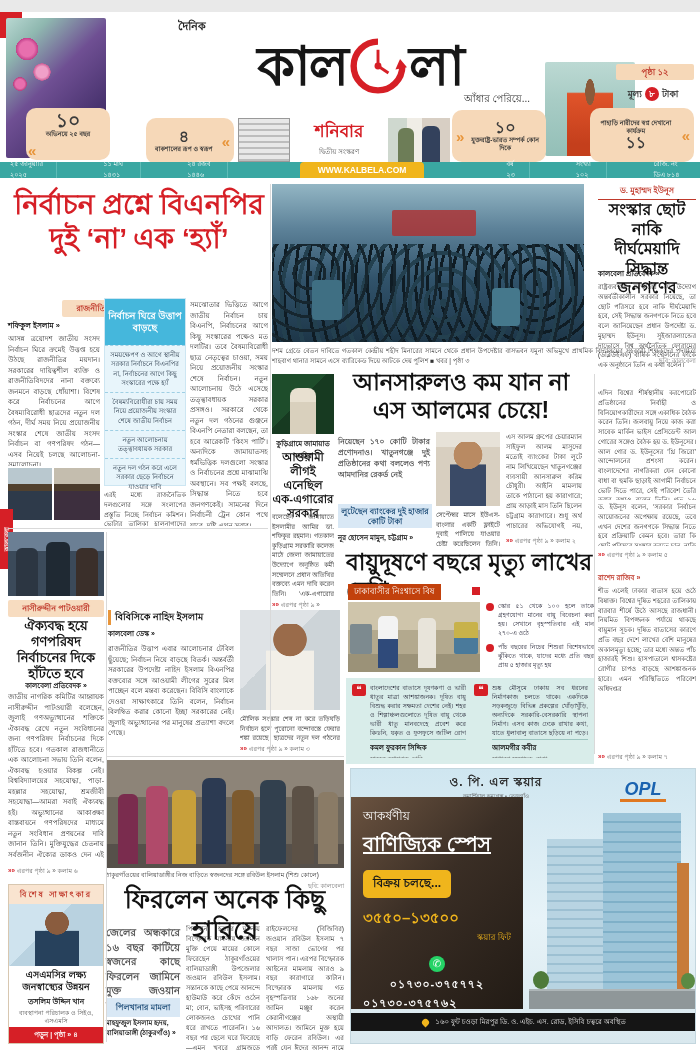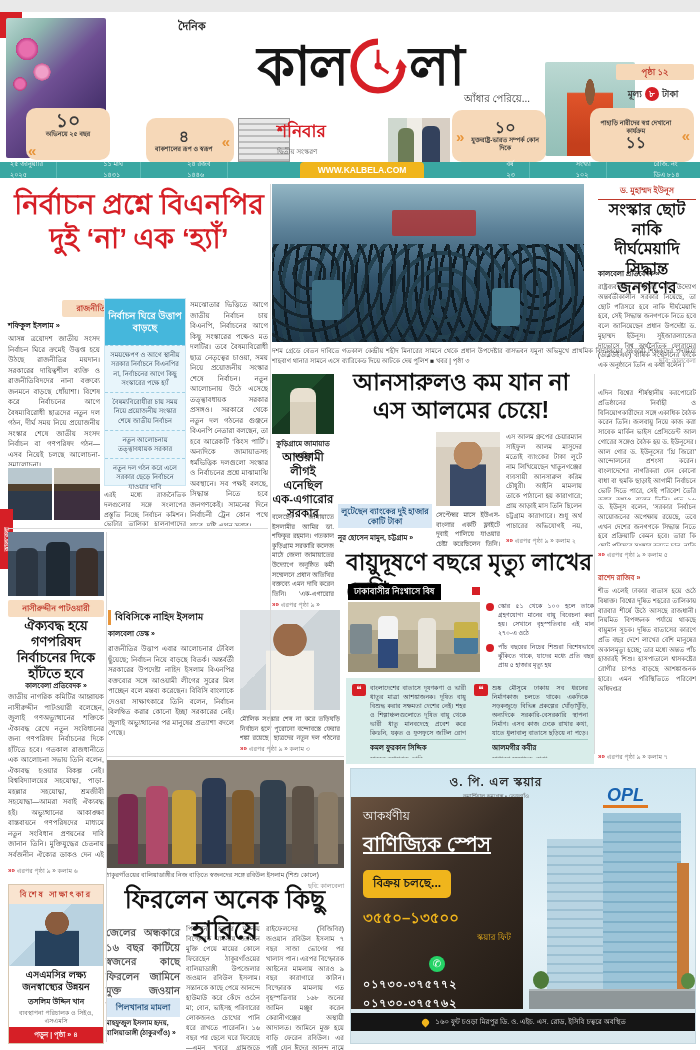--- a/index.html
+++ b/index.html
@@ -23,21 +23,21 @@
   .dseg { padding:4px 10px; border-right:1px solid #5fbcb7; display:flex; align-items:center; }
   .factbox { background:#e8f5fb; border:1px solid #cde6f2; }
   .factbox .fhead { background:#45b7dc; color:#fff; font-weight:bold; font-size:9.5px; text-align:center; padding:11px 2px; line-height:1.25; }
   .factbox .fitem { font-size:6.6px; color:#234; text-align:center; padding:4px 5px; line-height:1.45; border-top:1px dashed #9fcfe4; }
   .factbox .fitem:first-of-type { border-top:none; }
   .quotebox { background:#d9edea; }
   .qicon { display:inline-block; background:#d61f26; color:#fff; font-size:10px; line-height:12px; width:14px; height:12px; text-align:center; border-radius:2px; }
   .qtext { font-size:6.2px; line-height:1.45; text-align:justify; color:#223; }
   .qname { font-size:7px; font-weight:bold; color:#111; border-top:1px solid #9cc5c0; padding-top:2px; margin-top:3px; }
   .qrole { font-size:6.2px; color:#555; }
-  .redtag { background:#000000; color:#fff; font-weight:bold; font-size:8.5px; padding:1px 6px; }
+  .redtag { background:#c2410c; color:#fff; font-weight:normal; font-size:8.5px; padding:1px 6px; }
   .bluebox { background:#d9e8f5; color:#1f4e79; font-weight:bold; font-size:8px; text-align:center; padding:3px 2px; }
   .leadtxt { font-size:7.6px; font-weight:bold; color:#555; line-height:1.45; text-align:justify; }
   .wsp { display:inline-block; width:16px; height:16px; border-radius:50%; background:#25d366; color:#fff; font-size:10px; line-height:16px; text-align:center; }
   .pin { display:inline-block; width:7px; height:7px; background:#f0b51c; border-radius:50% 50% 50% 0; transform:rotate(-45deg); }
   .spine { writing-mode:vertical-rl; transform:rotate(180deg); color:#fff; font-size:6.5px; font-weight:bold; text-align:center; }
 </style>
 </head>
 <body>
 
 <div class="page">
@@ -83,21 +83,21 @@
     <span class="chev abs" style="left:2px;bottom:2px;">«</span>
   </div>
   <div class="abs capsule" style="left:146px;top:106px;width:88px;height:46px;display:flex;align-items:center;gap:4px;">
     <div style="flex:1;">
       <div class="num" style="font-size:16px;">৪</div>
       <div class="txt">বাকশালের রূপ ও স্বরূপ</div>
     </div>
     <span class="chev">«</span>
   </div>
   <div class="abs photo" style="left:238px;top:106px;width:52px;height:44px;background:repeating-linear-gradient(180deg,#e8e8e8 0 4px,#bdbdbd 4px 6px);border:1px solid #999;"></div>
-  <div class="abs" style="left:277px;top:106px;width:94px;height:44px;">
+  <div class="abs" style="left:292px;top:106px;width:94px;height:44px;text-align:center;">
     <div style="font-size:17px;font-weight:bold;color:#d61f26;">শনিবার</div>
     <div style="font-size:7px;color:#555;">দ্বিতীয় সংস্করণ</div>
   </div>
   <div class="abs photo" style="left:388px;top:106px;width:62px;height:44px;background:linear-gradient(90deg,#cfd8cf 0 30%,#f0ede6 30% 55%,#d8cfc4 55%);">
     <div class="abs" style="left:10px;top:10px;width:16px;height:34px;background:#6d7d57;border-radius:6px 6px 0 0;"></div>
     <div class="abs" style="left:34px;top:8px;width:18px;height:36px;background:#33415c;border-radius:6px 6px 0 0;"></div>
   </div>
   <div class="abs capsule" style="left:452px;top:98px;width:94px;height:52px;display:flex;align-items:center;gap:4px;">
     <span class="chev">»</span>
     <div style="flex:1;">
@@ -159,20 +159,21 @@
 
   <div class="abs photo" style="left:272px;top:362px;width:62px;height:60px;background:linear-gradient(135deg,#1e4d2b 0 45%,#173a21 45%),radial-gradient(circle at 70% 40%,#c0392b 0 12%,transparent 13%);">
     <div class="abs" style="left:18px;top:14px;width:26px;height:46px;background:linear-gradient(180deg,#e8e0d0 0 30%,#d9d0bd 30%);border-radius:8px 8px 0 0;"></div>
   </div>
   <div class="abs byl" style="left:272px;top:426px;width:62px;font-size:7px;text-align:center;">কুড়িগ্রামে জামায়াত আমির</div>
   <div class="abs hl" style="left:272px;top:438px;width:62px;height:58px;font-size:11.5px;">আওয়ামী লীগই এনেছিল এক-এগারোর সরকার</div>
   <div class="abs bt" style="left:272px;top:500px;width:62px;height:84px;font-size:6.4px;">বলেছেন জামায়াতে ইসলামীর আমির ডা. শফিকুর রহমান। গতকাল কুড়িগ্রাম সরকারি কলেজ মাঠে জেলা জামায়াতের উদ্যোগে অনুষ্ঠিত কর্মী সম্মেলনে প্রধান অতিথির বক্তব্যে এমন দাবি করেন তিনি। ‘এক-এগারোর সরকার’ হিসেবে পরিচিতি পাওয়া সেই তত্ত্বাবধায়ক সরকার প্রসঙ্গে ক্ষমতাচ্যুত আওয়ামী লীগকে ইঙ্গিত করে জামায়াতের আমির বলেন, ‘তারাই এ সরকার এনেছিল।’</div>
   <div class="abs jump" style="left:272px;top:588px;width:62px;">এরপর পৃষ্ঠা ৯ » কলাম ৪</div>
 
   <div class="abs hl" style="left:338px;top:356px;width:246px;height:62px;font-size:23px;">আনসারুলও কম যান না এস আলমের চেয়ে!</div>
+  <div class="abs leadtxt" style="left:338px;top:424px;width:92px;height:64px;">নিয়েছেন ১৭০ কোটি টাকার প্রণোদনাও। খাতুনগঞ্জে দুই প্রতিষ্ঠানের কথা বললেও পণ্য আমদানির রেকর্ড নেই</div>
   <div class="abs bluebox" style="left:338px;top:492px;width:94px;height:24px;line-height:1.3;">লুটেছেন ব্যাংকের দুই হাজার কোটি টাকা</div>
   <div class="abs byl" style="left:338px;top:520px;width:94px;font-size:7px;">নূর হোসেন মামুন, চট্টগ্রাম »</div>
   <div class="abs photo" style="left:436px;top:420px;width:64px;height:74px;background:linear-gradient(180deg,#e7e2d8 0 20%,#d8cfc0 20%);">
     <div class="abs" style="left:14px;top:10px;width:36px;height:64px;background:radial-gradient(circle at 50% 20%,#b98a62 0 26%,transparent 27%),linear-gradient(180deg,transparent 34%,#3a4a66 36%);border-radius:8px 8px 0 0;"></div>
   </div>
   <div class="abs bt" style="left:436px;top:498px;width:64px;height:36px;font-size:6.4px;">সেপ্টেম্বর মাসে ইউএস-বাংলার একটি ফ্লাইটে দুবাই পালিয়ে যাওয়ার চেষ্টা করেছিলেন তিনি। সে সময় তাকে জেরা করে ইমিগ্রেশন পুলিশ। অর্থ পাচারসহ নানা অভিযোগে তার বিদেশযাত্রায় নিষেধাজ্ঞা রয়েছে।</div>
   <div class="abs bt" style="left:506px;top:420px;width:76px;height:100px;font-size:6.6px;">এস আলম গ্রুপের চেয়ারম্যান সাইফুল আলম মাসুদের মতোই ব্যাংকের টাকা লুটে নাম লিখিয়েছেন খাতুনগঞ্জের ব্যবসায়ী আনসারুল করিম চৌধুরী। আইনি মামলায় তাকে পাঠানো হয় কারাগারে; প্রায় আড়াই মাস তিনি ছিলেন চট্টগ্রাম কারাগারে। শুধু অর্থ পাচারের অভিযোগই নয়, নথিপত্র ছাড়াই নামে-বেনামে ১ হাজার ৬১০ কোটি টাকার ঋণ নেওয়ার অভিযোগও রয়েছে তার বিরুদ্ধে।</div>
   <div class="abs jump" style="left:506px;top:524px;width:76px;">এরপর পৃষ্ঠা ৯ » কলাম ২</div>
 
   <div class="abs" style="left:598px;top:172px;width:98px;font-size:8px;font-weight:bold;color:#c0392b;text-align:center;border-bottom:1px solid #c0392b;padding-bottom:2px;">ড. মুহাম্মদ ইউনূস</div>
@@ -278,21 +279,21 @@
   <div class="abs bluebox" style="left:106px;top:986px;width:74px;">পিলখানার মামলা</div>
   <div class="abs byl" style="left:106px;top:1006px;width:74px;font-size:6.8px;line-height:1.4;">মাহফুজুল ইসলাম হৃদয়, বালিয়াডাঙ্গী (ঠাকুরগাঁও) »</div>
   <div class="abs bt" style="left:186px;top:912px;width:74px;height:128px;font-size:6.6px;">পিলখানা হত্যার ঘটনায় বিস্ফোরক মামলায় জামিনে মুক্তি পেয়ে মায়ের কোলে ফিরেছেন ঠাকুরগাঁওয়ের বালিয়াডাঙ্গী উপজেলার জওয়ান রবিউল ইসলাম। সন্তানকে কাছে পেয়ে আনন্দে হাউমাউ করে কেঁদে ওঠেন মা; বোন, ভাইসহ পরিবারের লোকজনও চোখের পানি ধরে রাখতে পারেননি। ১৬ বছর পর ছেলে ঘরে ফিরেছে—এমন খবরে গ্রামজুড়ে ভিড় করেন প্রতিবেশীরাও।</div>
   <div class="abs bt" style="left:266px;top:912px;width:78px;height:128px;font-size:6.6px;">রাইফেলসের (বিজিবির) জওয়ান রবিউল ইসলাম ৭ বছর সাজা ভোগের পর খালাস পান। এরপর বিস্ফোরক আইনের মামলায় আরও ৯ বছর কারাগারে কাটান। বিস্ফোরক মামলায় গত বৃহস্পতিবার ১৬৮ জনের জামিন মঞ্জুর করেন কেরানীগঞ্জের অস্থায়ী আদালত। জামিনে মুক্ত হয়ে বাড়ি ফেরেন রবিউল। এর পরই যেন ঈদের আনন্দ নামে পরিবারটিতে।</div>
 
   <div class="abs" style="left:350px;top:756px;width:346px;height:276px;background:linear-gradient(180deg,#cfe6f0 0%,#e7f3f8 55%,#d9e8ee 100%);border:1px solid #c3d6de;overflow:hidden;">
     <div class="abs" style="left:70px;top:4px;width:150px;text-align:center;">
       <div style="font-size:12px;font-weight:bold;color:#2a2a2a;letter-spacing:1px;">ও. পি. এল স্কয়ার</div>
       <div style="font-size:5.5px;color:#555;">কমার্শিয়াল কমপ্লেক্স • তেজগাঁও</div>
     </div>
-    <div class="abs" style="left:252px;top:16px;width:80px;">
+    <div class="abs" style="left:252px;top:10px;width:80px;text-align:center;">
       <span style="font-size:18px;font-weight:bold;font-style:italic;color:#1a63b0;border-bottom:3px solid #e07820;padding:0 4px;">OPL</span>
     </div>
 
     <div class="abs photo" style="left:178px;top:34px;width:168px;height:206px;">
       <div class="abs" style="left:18px;top:36px;width:64px;height:150px;background:repeating-linear-gradient(180deg,#b8d4e2 0 7px,#9dc0d2 7px 9px);"></div>
       <div class="abs" style="left:74px;top:10px;width:78px;height:176px;background:repeating-linear-gradient(180deg,#9cc4d8 0 8px,#7fb0c8 8px 10px),linear-gradient(100deg,#a8cddd 0 60%,#8fb9cc 60%);"></div>
       <div class="abs" style="left:148px;top:60px;width:12px;height:126px;background:#c77b3a;"></div>
       <div class="abs" style="left:0;top:186px;width:168px;height:20px;background:#8f9799;border-top:2px solid #aeb6b8;"></div>
       <div class="abs" style="left:4px;top:168px;width:16px;height:18px;background:#4e7a3a;border-radius:50%;"></div>
       <div class="abs" style="left:152px;top:170px;width:14px;height:16px;background:#5b8a44;border-radius:50%;"></div>
@@ -300,21 +301,21 @@
 
     <div class="abs" style="left:0;top:28px;width:172px;height:212px;background:linear-gradient(135deg,#6b5340 0%,#3a2e25 45%,#221b15 100%);padding:10px 12px;color:#fff;">
       <div style="font-size:12px;margin-bottom:2px;">আকর্ষণীয়</div>
       <div style="font-size:20px;font-weight:bold;margin-bottom:8px;text-decoration:underline;">বাণিজ্যিক স্পেস</div>
       <div style="display:inline-block;background:#f0b51c;color:#1a1a1a;font-weight:bold;font-size:12px;padding:4px 10px;border-radius:5px;margin-bottom:8px;">বিক্রয় চলছে...</div>
       <div style="color:#f0b51c;font-size:15px;font-weight:bold;">৩৫৫০–১৩৫০০</div>
       <div style="color:#f0b51c;font-size:8.5px;text-align:right;margin-bottom:8px;">স্কয়ার ফিট</div>
       <div style="text-align:center;margin-bottom:4px;">
         <span class="wsp">✆</span>
       </div>
-      <div style="font-size:11px;font-weight:bold;letter-spacing:1px;">০১৭৩০-৩৭৫৭৭২</div>
+      <div style="font-size:11px;font-weight:bold;letter-spacing:1px;text-align:center;">০১৭৩০-৩৭৫৭৭২</div>
       <div style="font-size:11px;font-weight:bold;letter-spacing:1px;margin-bottom:6px;">০১৭৩০-৩৭৫৭৬২</div>
       <div style="font-size:9.5px;font-weight:bold;">WWW.OPL-BD.COM</div>
     </div>
 
     <div class="abs" style="left:0;bottom:12px;width:346px;height:18px;background:#151515;display:flex;align-items:center;justify-content:center;gap:6px;">
       <span class="pin"></span>
       <span style="color:#eee;font-size:7px;">১৬০ ফুট চওড়া মিরপুর ডি. ও. এইচ. এস. রোড, ইসিবি চত্বরে অবস্থিত</span>
     </div>
   </div>
 

